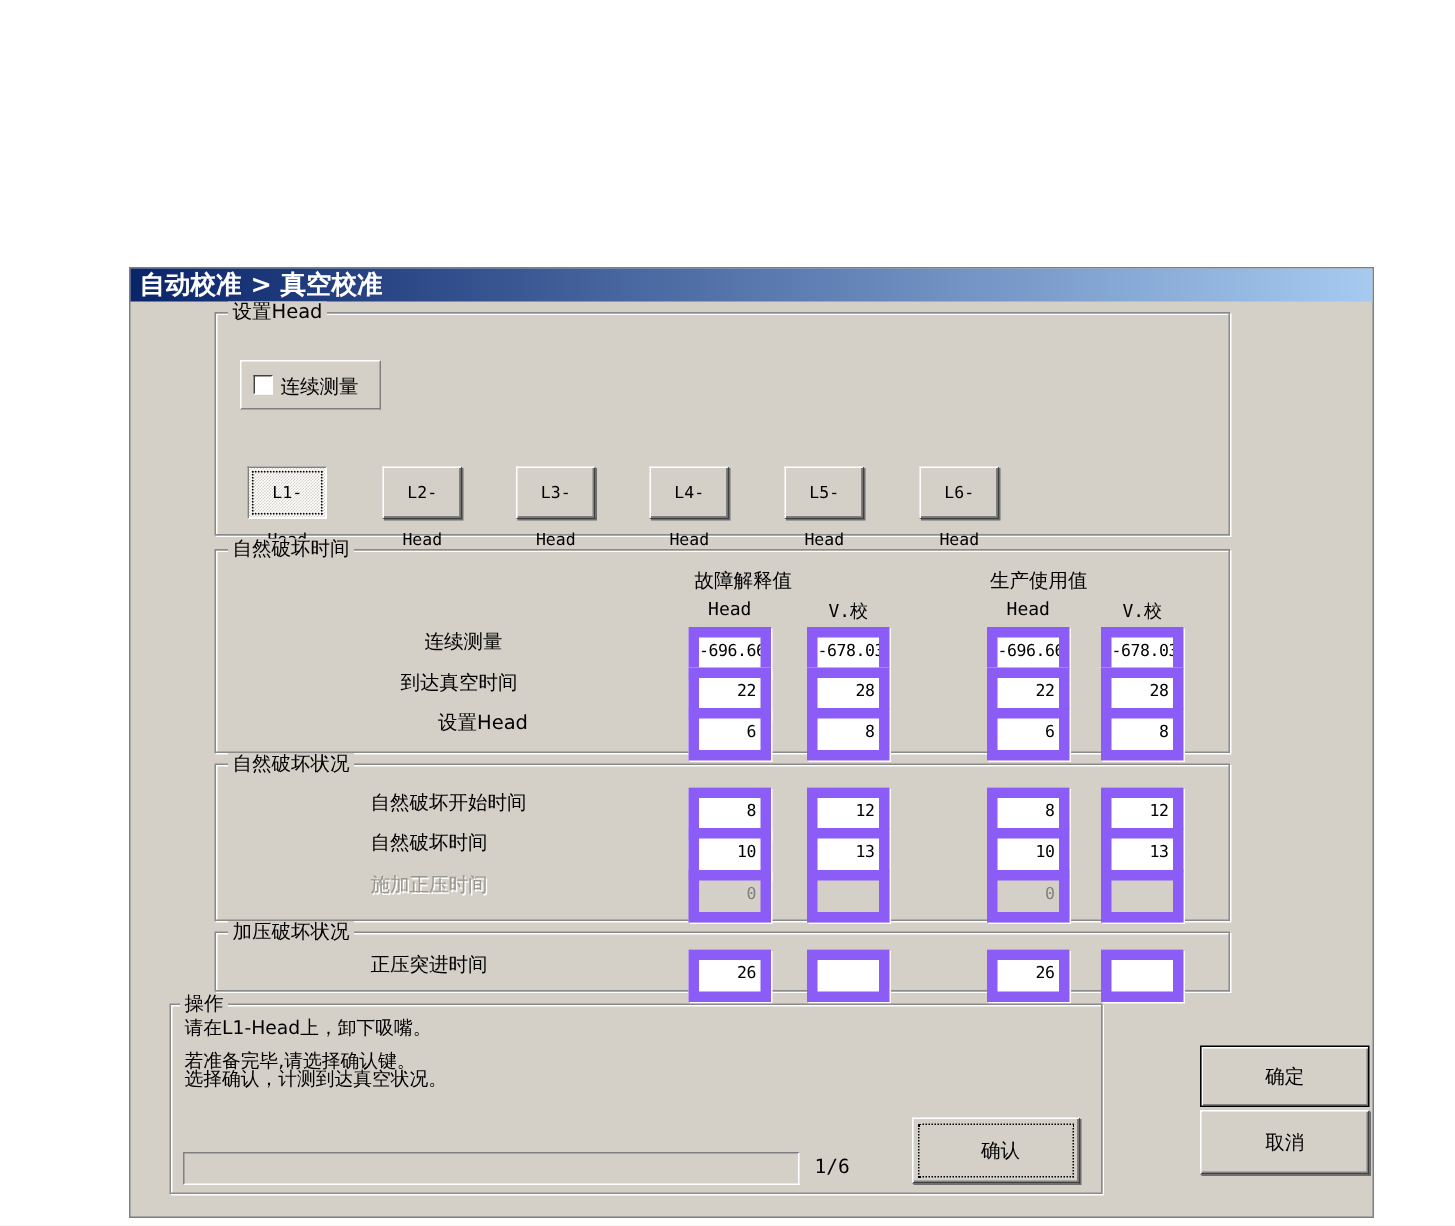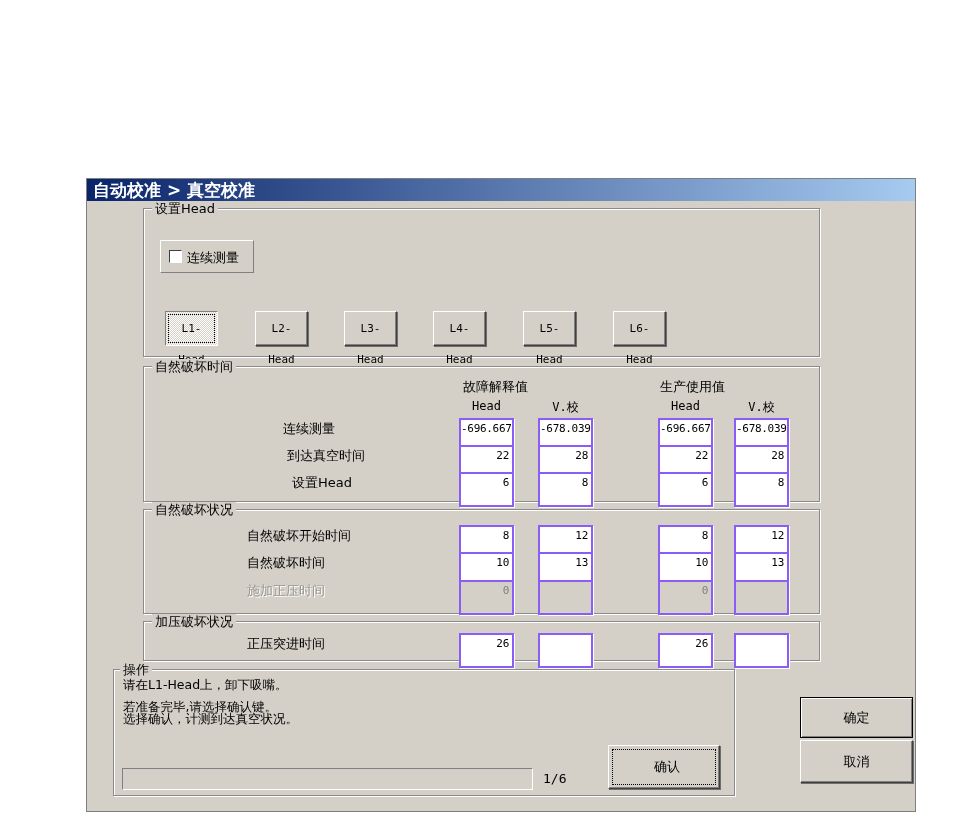--- a/index.html
+++ b/index.html
@@ -10,21 +10,21 @@
           background:#d4d0c8;border:1px solid #7f7f7f;}
   .titlebar{position:absolute;left:0;top:0;width:100%;height:22px;
             background:linear-gradient(to right,#0a246a,#a6caf0);
             color:#fff;font-weight:bold;font-size:17px;line-height:22px;
             padding-left:6px;box-sizing:border-box;}
   .grp{position:absolute;border:1px solid #8a8a8a;
        box-shadow:1px 1px 0 #ffffff, inset 1px 1px 0 #ffffff;}
   .grp-label{position:absolute;top:-8px;left:8px;background:#d4d0c8;
              padding:0 3px;font-size:13px;line-height:15px;white-space:nowrap;}
   .field{position:absolute;width:55px;height:35px;background:#ffffff;
-         border:2px solid #8b5cf6;box-shadow:1px 1px 0 #ffffff;
+         border:7px solid #8b5cf6;box-shadow:1px 1px 0 #ffffff;
          box-sizing:border-box;text-align:right;padding-right:3px;
          font-family:"DejaVu Sans Mono",monospace;font-size:11px;line-height:18px;
          letter-spacing:-0.3px;overflow:hidden;}
   .field.disabled{background:#d4d0c8;color:#808080;}
   .rowlabel{position:absolute;font-size:13px;white-space:nowrap;line-height:15px;}
   .rowlabel.disabled{color:#9a978f;text-shadow:1px 1px 0 #ffffff;}
   .colhead{position:absolute;font-size:13px;white-space:nowrap;}
   .subhead{position:absolute;width:55px;text-align:center;font-size:12px;
            font-family:"DejaVu Sans Mono",monospace;white-space:nowrap;}
   .btn{background:#d4d0c8;border:1px solid;border-color:#ffffff #404040 #404040 #ffffff;
@@ -87,21 +87,21 @@
     <span class="subhead" style="left:451px;top:220px;">V.校</span>
     <span class="subhead" style="left:571px;top:220px;">Head</span>
     <span class="subhead" style="left:647px;top:220px;">V.校</span>
 
     <span class="rowlabel" style="left:196px;top:242px;">连续测量</span>
     <div class="field" style="left:372px;top:239px;">-696.667</div>
     <div class="field" style="left:451px;top:239px;">-678.039</div>
     <div class="field" style="left:571px;top:239px;">-696.667</div>
     <div class="field" style="left:647px;top:239px;">-678.039</div>
 
-    <span class="rowlabel" style="left:200px;top:269px;">到达真空时间</span>
+    <span class="rowlabel" style="left:180px;top:269px;">到达真空时间</span>
     <div class="field" style="left:372px;top:266px;">22</div>
     <div class="field" style="left:451px;top:266px;">28</div>
     <div class="field" style="left:571px;top:266px;">22</div>
     <div class="field" style="left:647px;top:266px;">28</div>
 
     <span class="rowlabel" style="left:205px;top:296px;">设置Head</span>
     <div class="field" style="left:372px;top:293px;">6</div>
     <div class="field" style="left:451px;top:293px;">8</div>
     <div class="field" style="left:571px;top:293px;">6</div>
     <div class="field" style="left:647px;top:293px;">8</div>

